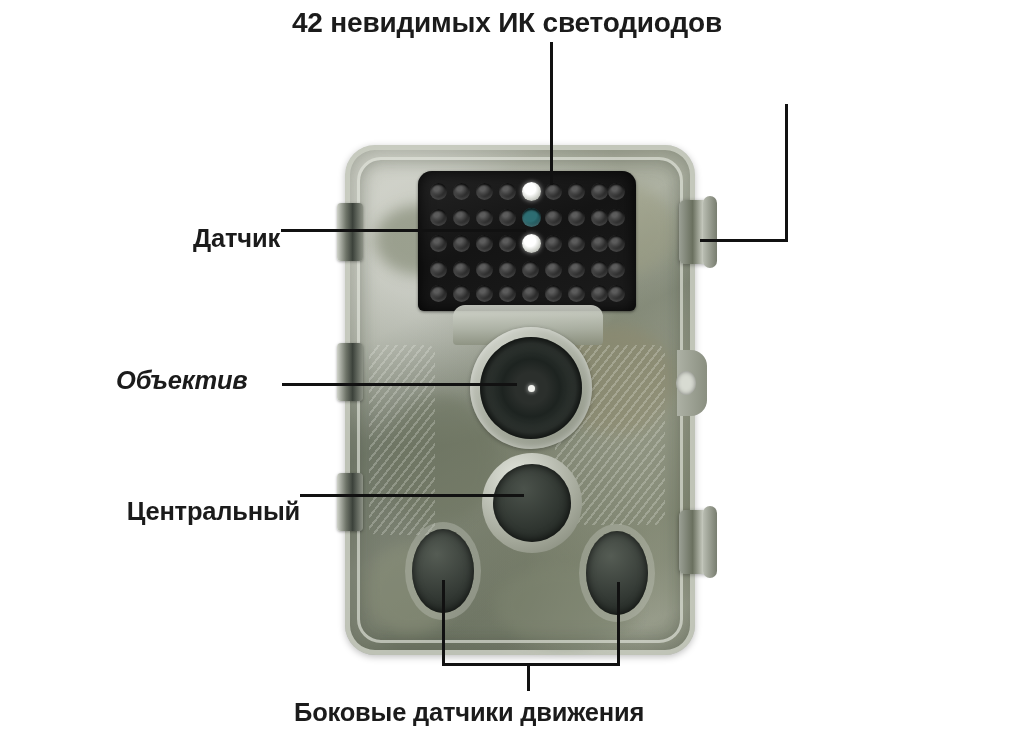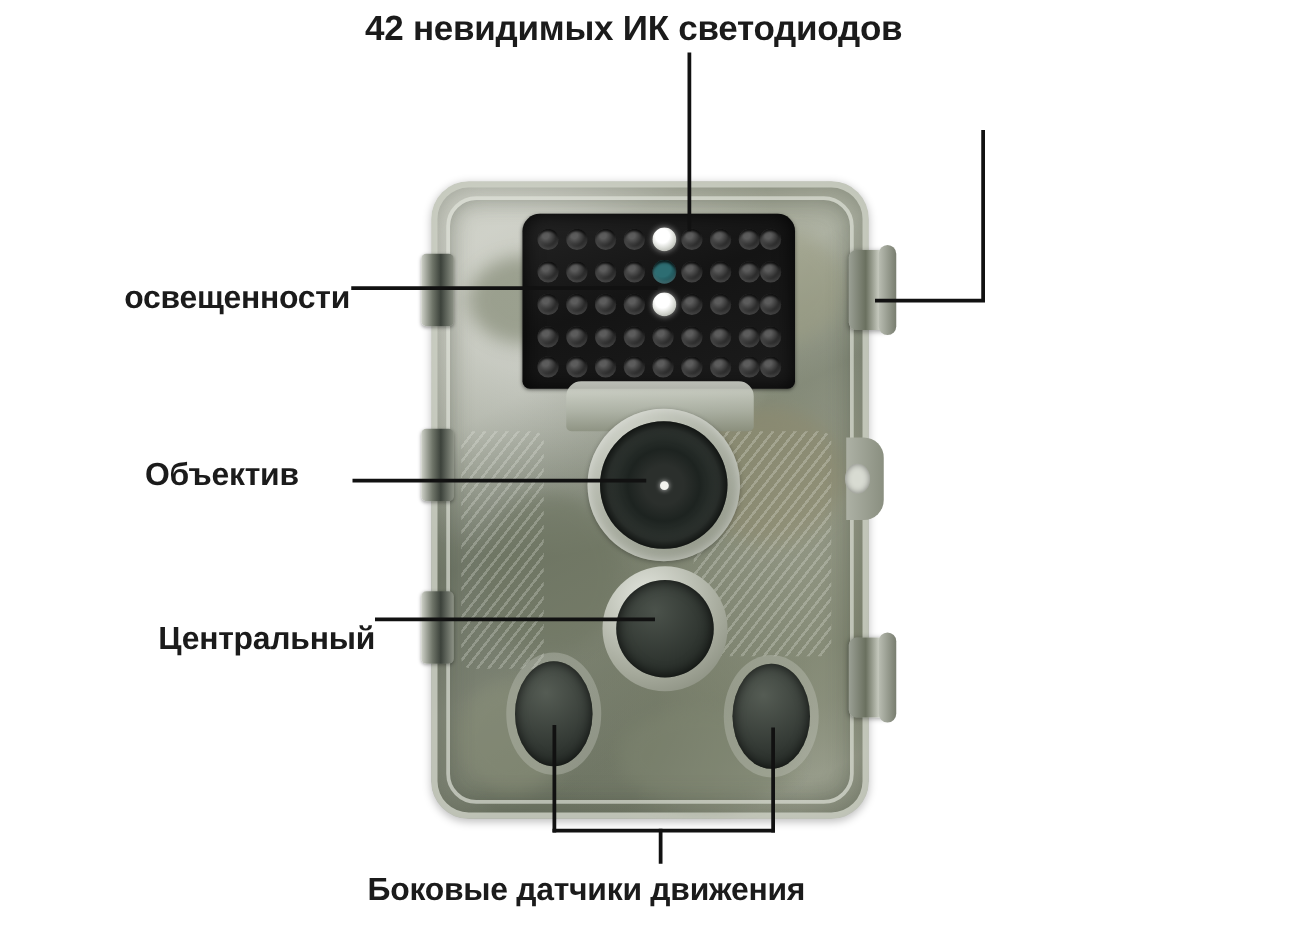--- a/index.html
+++ b/index.html
@@ -5,21 +5,21 @@
   html,body{margin:0;padding:0;background:#ffffff;}
   body{font-family:"Liberation Sans",sans-serif;}
   #stage{position:relative;width:1031px;height:742px;background:#fff;overflow:hidden;}
 
   
   .label{position:absolute;color:#1b1b1b;font-weight:bold;letter-spacing:-0.2px;
          line-height:1.18;white-space:pre-line;}
   #lbl-leds{left:292px;top:6px;font-size:28px;}
   #lbl-latch{left:711px;top:68px;font-size:25.5px;}
   #lbl-light{left:20px;top:193px;font-size:25.5px;text-align:right;width:260px;}
-  #lbl-lens{left:116px;top:365px;font-size:25.5px;}
+  #lbl-lens{left:116px;top:365px;font-size:25.5px;font-style:italic;}
   #lbl-center{left:0px;top:466px;font-size:25.5px;text-align:right;width:300px;}
   #lbl-side{left:294px;top:697px;font-size:25.5px;}
 
   
   .ln{position:absolute;background:#111;}
   .lnv{width:3px;}
   .lnh{height:3px;}
 
   
   #camera{position:absolute;left:345px;top:145px;width:350px;height:510px;}
@@ -215,21 +215,21 @@
   <div class="ln lnh" style="left:300px;top:494px;width:224px;"></div>
 
   <div class="ln lnv" style="left:442px;top:580px;height:86px;"></div>
   <div class="ln lnv" style="left:617px;top:582px;height:84px;"></div>
   <div class="ln lnh" style="left:442px;top:663px;width:178px;"></div>
   <div class="ln lnv" style="left:527px;top:663px;height:28px;"></div>
 
   <div class="label" id="lbl-leds">42 невидимых ИК светодиодов</div>
 
   <div class="label" id="lbl-light">
-    <div>освещенности</div>
+    <div>Датчик</div>
   </div>
 
   <div class="label" id="lbl-lens">Объектив</div>
 
   <div class="label" id="lbl-center">
     <div>Центральный</div>
   </div>
 
   <div class="label" id="lbl-side">Боковые датчики движения</div>
 

